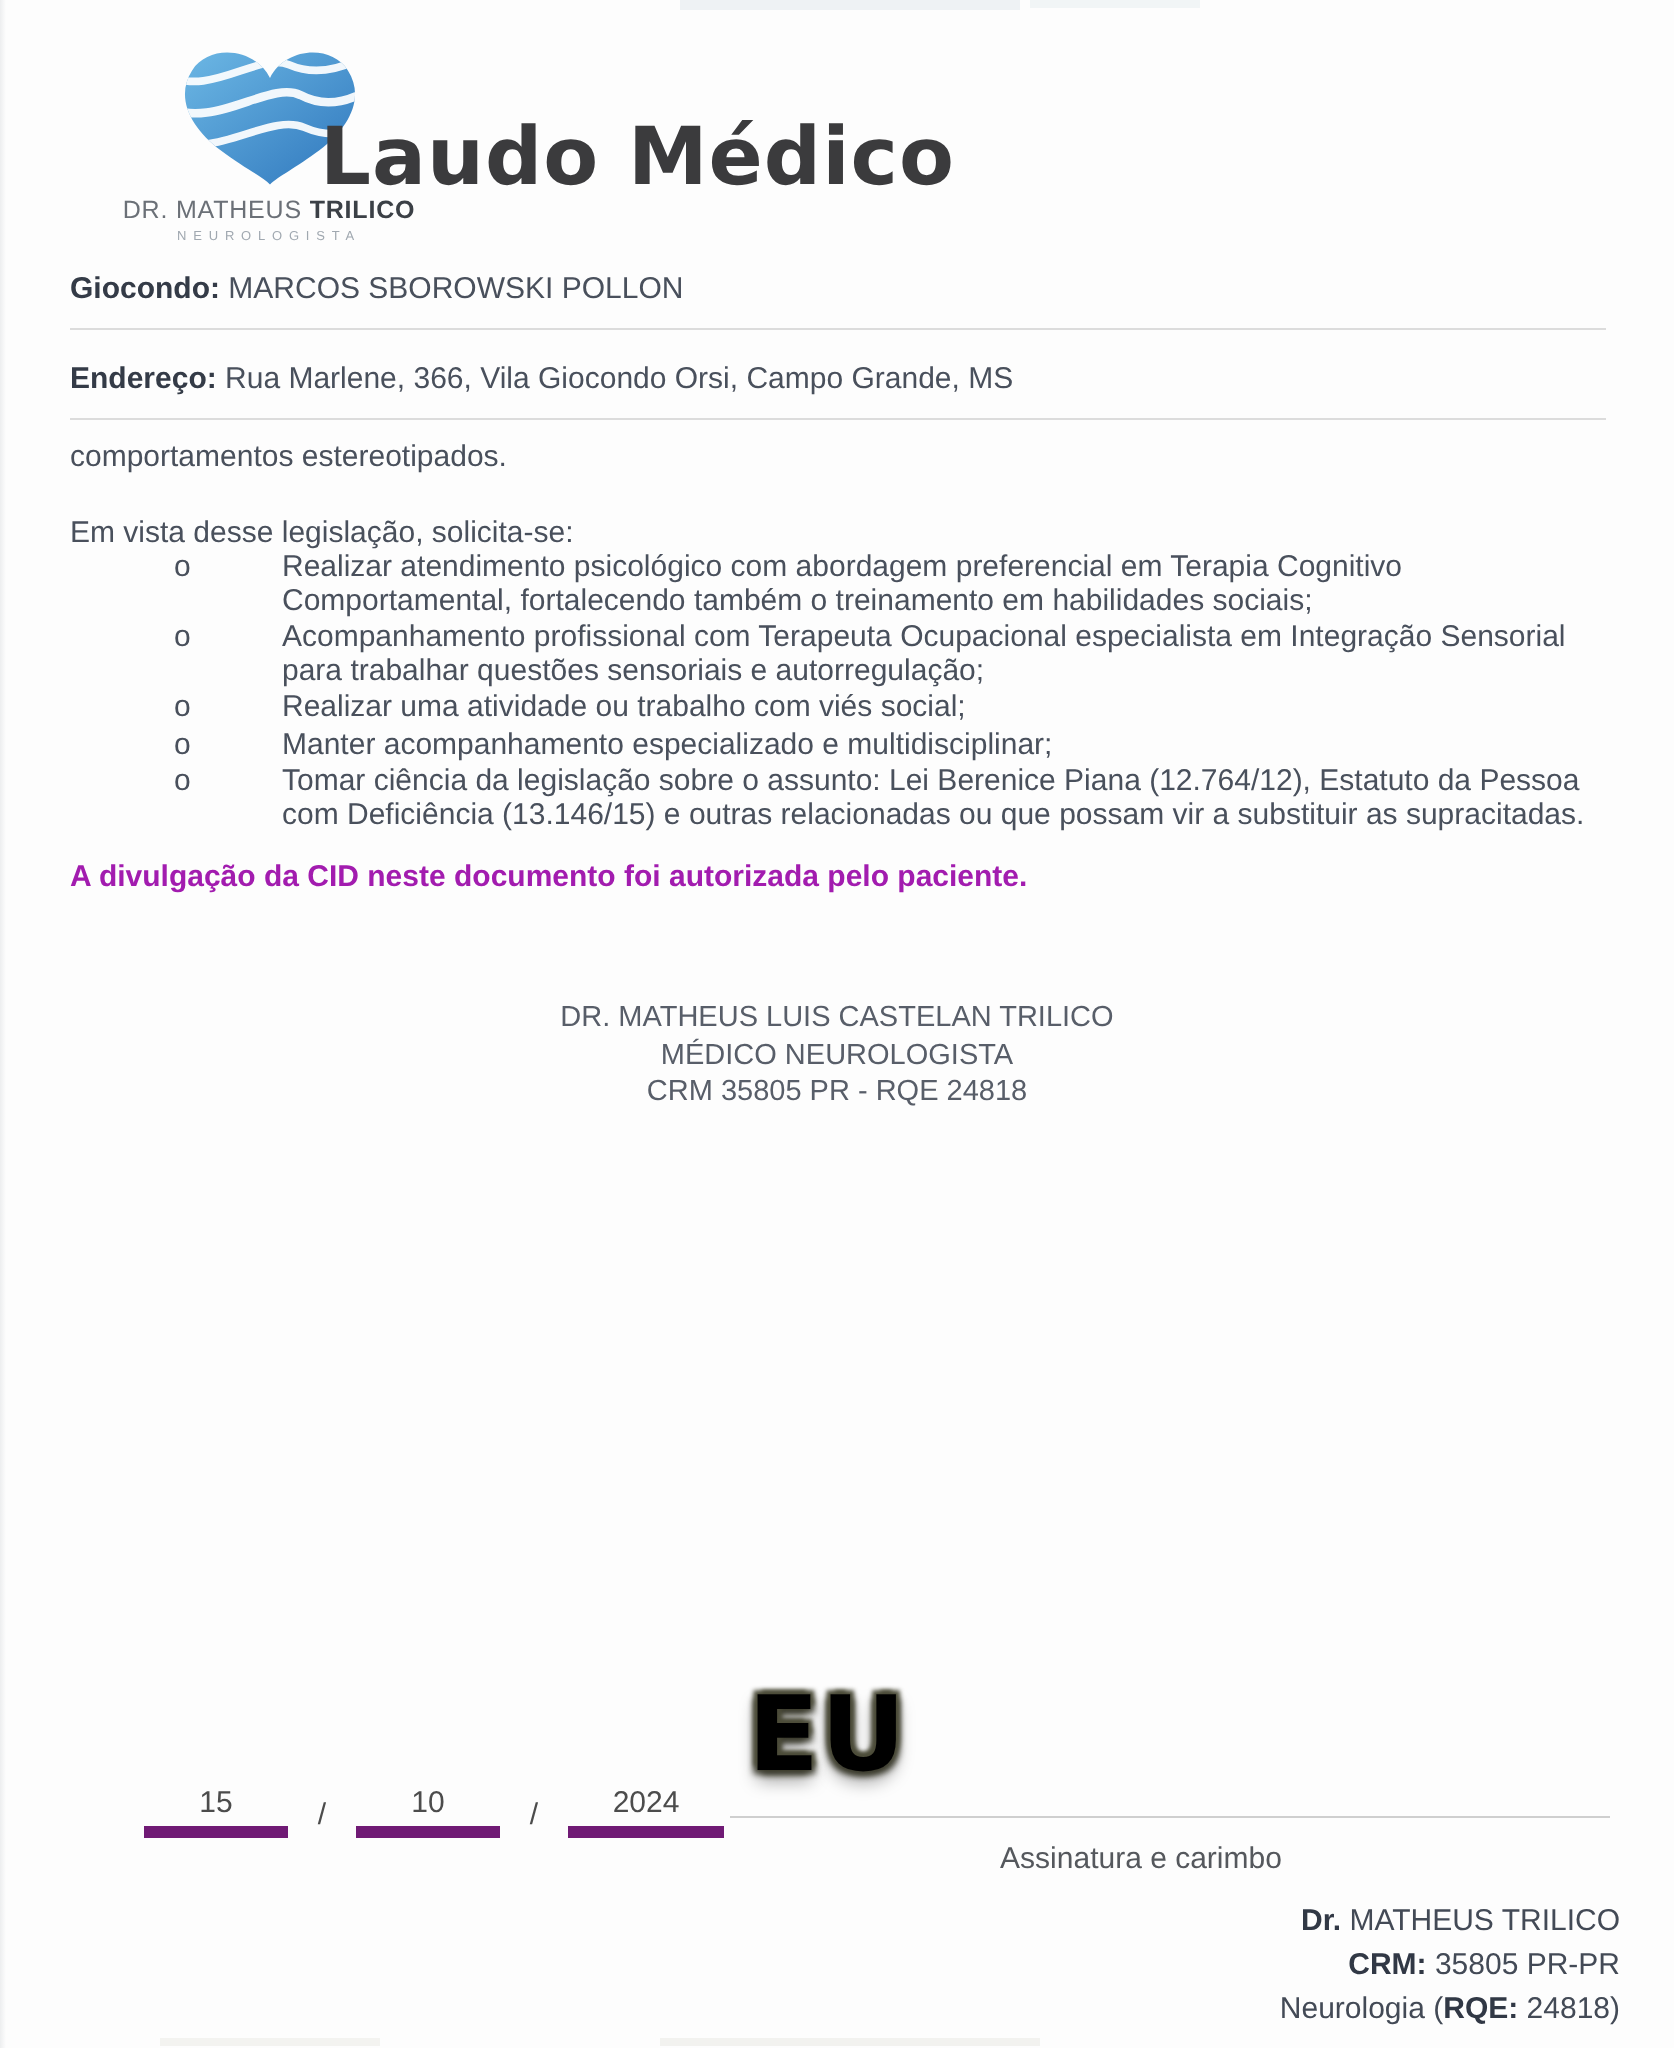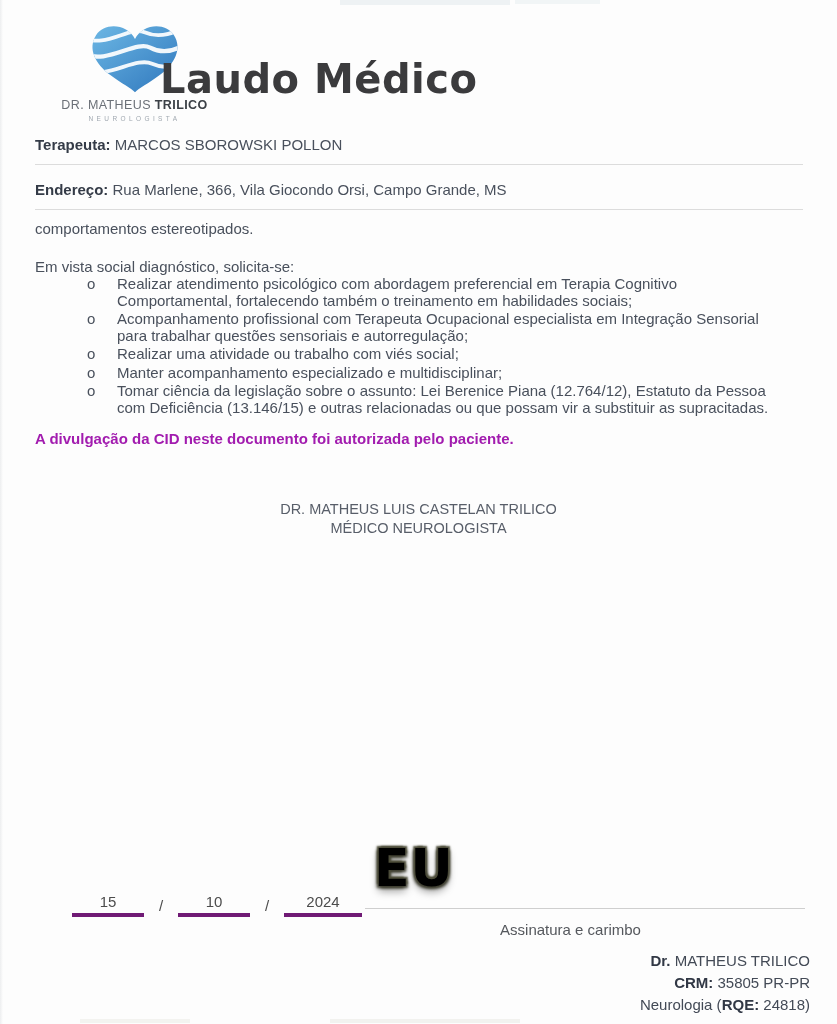--- a/index.html
+++ b/index.html
@@ -42,21 +42,21 @@
   .f-address{top:181px;}
   .divider{position:absolute;left:35px;width:768px;height:1px;background:#dcdcdc;}
   .d1{top:164px;} .d2{top:209px;}
 
   .fragment{position:absolute;left:35px;top:220px;font-size:15px;}
   .intro{position:absolute;left:35px;top:258px;font-size:15px;}
 
   .bullets{position:absolute;left:85px;top:276px;width:715px;}
   .bullet{display:flex;margin-bottom:2px;font-size:15px;line-height:16.5px;}
   .bullet .marker{width:30px;flex:0 0 30px;text-align:left;padding-left:2px;}
-  .bullet .txt{white-space:pre-line;}
+  .bullet .txt{white-space:pre-line;margin-left:24px;}
 
   .cid-note{position:absolute;left:35px;top:430px;font-size:15px;font-weight:bold;color:#a21caf;}
 
   .doctor-block{position:absolute;left:0;width:100%;top:500px;text-align:center;
     font-size:14.5px;line-height:18.5px;color:#585e69;}
 
   
   .eu-caption{
     position:absolute;left:374px;top:838px;
     font-family:"DejaVu Sans","Liberation Sans",sans-serif;
@@ -64,21 +64,21 @@
     color:#000000;
     text-shadow:
       -2px -2px 2px #4d4d3a, 2px -2px 2px #4d4d3a,
       -2px 2px 3px #3e3e30, 2px 2px 3px #3e3e30,
       0 5px 9px rgba(0,0,0,.40);
   }
 
   
   .date-row{position:absolute;left:72px;top:893px;display:flex;align-items:flex-end;
     font-size:15px;color:#4c4c4c;}
-  .date-cell{width:72px;text-align:center;border-bottom:4px solid #701a75;padding-bottom:3px;}
+  .date-cell{width:72px;text-align:center;border-bottom:6px solid #701a75;padding-bottom:3px;}
   .date-cell.year{width:78px;}
   .date-sep{width:34px;text-align:center;padding-bottom:3px;}
   .sig-line{position:absolute;left:365px;top:908px;width:440px;height:1px;background:#cfcfcf;}
   .sig-label{position:absolute;left:468px;top:921px;width:205px;text-align:center;
     font-size:15px;color:#55585d;}
 
   
   .stamp{position:absolute;right:27px;top:950px;text-align:right;font-size:15px;color:#434a56;}
   .stamp .row{line-height:22px;white-space:nowrap;}
   .stamp b{color:#313845;}
@@ -111,31 +111,31 @@
         <path d="M-5 52 C20 64 50 38 68 46 C84 53 98 48 108 39" stroke-width="4"></path>
       </g>
     </svg>
     <div class="name"><span>DR. MATHEUS </span><b>TRILICO</b></div>
     <div class="sub">NEUROLOGISTA</div>
   </div>
 
   <div class="title">Laudo Médico</div>
 
   <div class="field f-patient">
-    <b>Terapeuta:</b><span> MARCOS SBOROWSKI POLLON</span>
+    <b>Giocondo:</b><span> MARCOS SBOROWSKI POLLON</span>
   </div>
   <div class="divider d1"></div>
 
   <div class="field f-address">
     <b>Endereço:</b><span> Rua Marlene, 366, Vila Giocondo Orsi, Campo Grande, MS</span>
   </div>
   <div class="divider d2"></div>
 
   <div class="fragment">comportamentos estereotipados.</div>
-  <div class="intro">Em vista social diagnóstico, solicita-se:</div>
+  <div class="intro">Em vista desse legislação, solicita-se:</div>
 
   <div class="bullets">
     <div class="bullet">
       <span class="marker">o</span>
       <span class="txt">Realizar atendimento psicológico com abordagem preferencial em Terapia Cognitivo
 Comportamental, fortalecendo também o treinamento em habilidades sociais;</span>
     </div>
     <div class="bullet">
       <span class="marker">o</span>
       <span class="txt">Acompanhamento profissional com Terapeuta Ocupacional especialista em Integração Sensorial
@@ -154,20 +154,21 @@
       <span class="txt">Tomar ciência da legislação sobre o assunto: Lei Berenice Piana (12.764/12), Estatuto da Pessoa
 com Deficiência (13.146/15) e outras relacionadas ou que possam vir a substituir as supracitadas.</span>
     </div>
   </div>
 
   <div class="cid-note">A divulgação da CID neste documento foi autorizada pelo paciente.</div>
 
   <div class="doctor-block">
     <div>DR. MATHEUS LUIS CASTELAN TRILICO</div>
     <div>MÉDICO NEUROLOGISTA</div>
+    <div>CRM 35805 PR - RQE 24818</div>
   </div>
 
   <div class="eu-caption">EU</div>
 
   <div class="date-row">
     <span class="date-cell">15</span>
     <span class="date-sep">/</span>
     <span class="date-cell">10</span>
     <span class="date-sep">/</span>
     <span class="date-cell year">2024</span>

